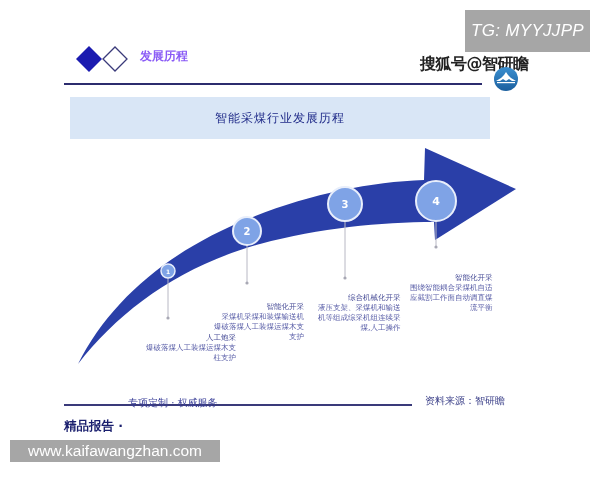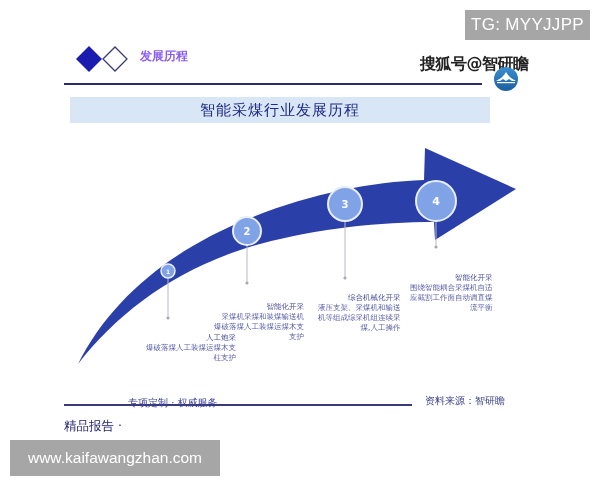--- a/index.html
+++ b/index.html
@@ -3,57 +3,58 @@
 <meta charset="utf-8">
 <style>
   html, body { margin:0; padding:0; }
   body {
     width:600px; height:480px; position:relative; overflow:hidden;
     background:#ffffff;
     font-family:"DejaVu Sans", "Liberation Sans", sans-serif;
   }
   .abs { position:absolute; }
   .tg-badge {
-    left:465px; top:10px; width:125px; height:30px;
+    left:465px; top:10px; width:125px; height:42px;
     background:#a6a6a6; color:#ffffff;
     font-family:"Liberation Sans", sans-serif; font-size:17px;
     display:flex; align-items:center; justify-content:center;
     letter-spacing:0.3px;
+    font-style:italic;
   }
   .section-title {
     left:140px; top:48px; font-size:12px; font-weight:bold; color:#8b5cf6;
   }
   .watermark-brand {
     left:420px; top:45px; font-size:16px; font-weight:bold; color:#222;
     letter-spacing:-0.5px;
     margin-top:9px;
   }
   .header-line-full { left:64px; top:83px; width:418px; height:2px; background:#2c2c6e; }
   .banner {
-    left:70px; top:97px; width:420px; height:26px;
+    left:70px; top:97px; width:420px; height:42px;
     background:#d9e6f6;
     display:flex; align-items:center; justify-content:center;
-    font-size:15px; color:#1f2a88; letter-spacing:1px;
+    font-size:12px; color:#1f2a88; letter-spacing:1px;
   }
   .stage-text {
     font-size:7.5px; line-height:10px; color:#5a5fa8;text-align:right;
   }
   .stage-text .stage-name { color:#4a4f98; }
   .source-line { left:64px; top:404px; width:348px; height:1.5px; background:#3a3a7a; }
   .source-text {
     left:425px; top:394px; font-size:10px; color:#3a3f88;
   }
   .footer-bold {
-    left:64px; top:418px; font-size:12.5px; font-weight:normal; color:#1a1f6e;
+    left:64px; top:418px; font-size:12.5px; font-weight:bold; color:#1a1f6e;
   }
   .footer-sub {
     left:128px; top:396px; font-size:10px; color:#3a3f98;
   }
   .url-badge {
-    left:10px; top:440px; width:210px; height:36px;
+    left:10px; top:440px; width:210px; height:22px;
     background:#a6a6a6; color:#ffffff;
     font-family:"Liberation Sans", sans-serif; font-size:15.5px;
     display:flex; align-items:center; justify-content:center;
   }
   svg.diagram { position:absolute; left:0; top:0; }
 </style>
 </head>
 <body>
 
 <div class="abs tg-badge">TG: MYYJJPP</div>

